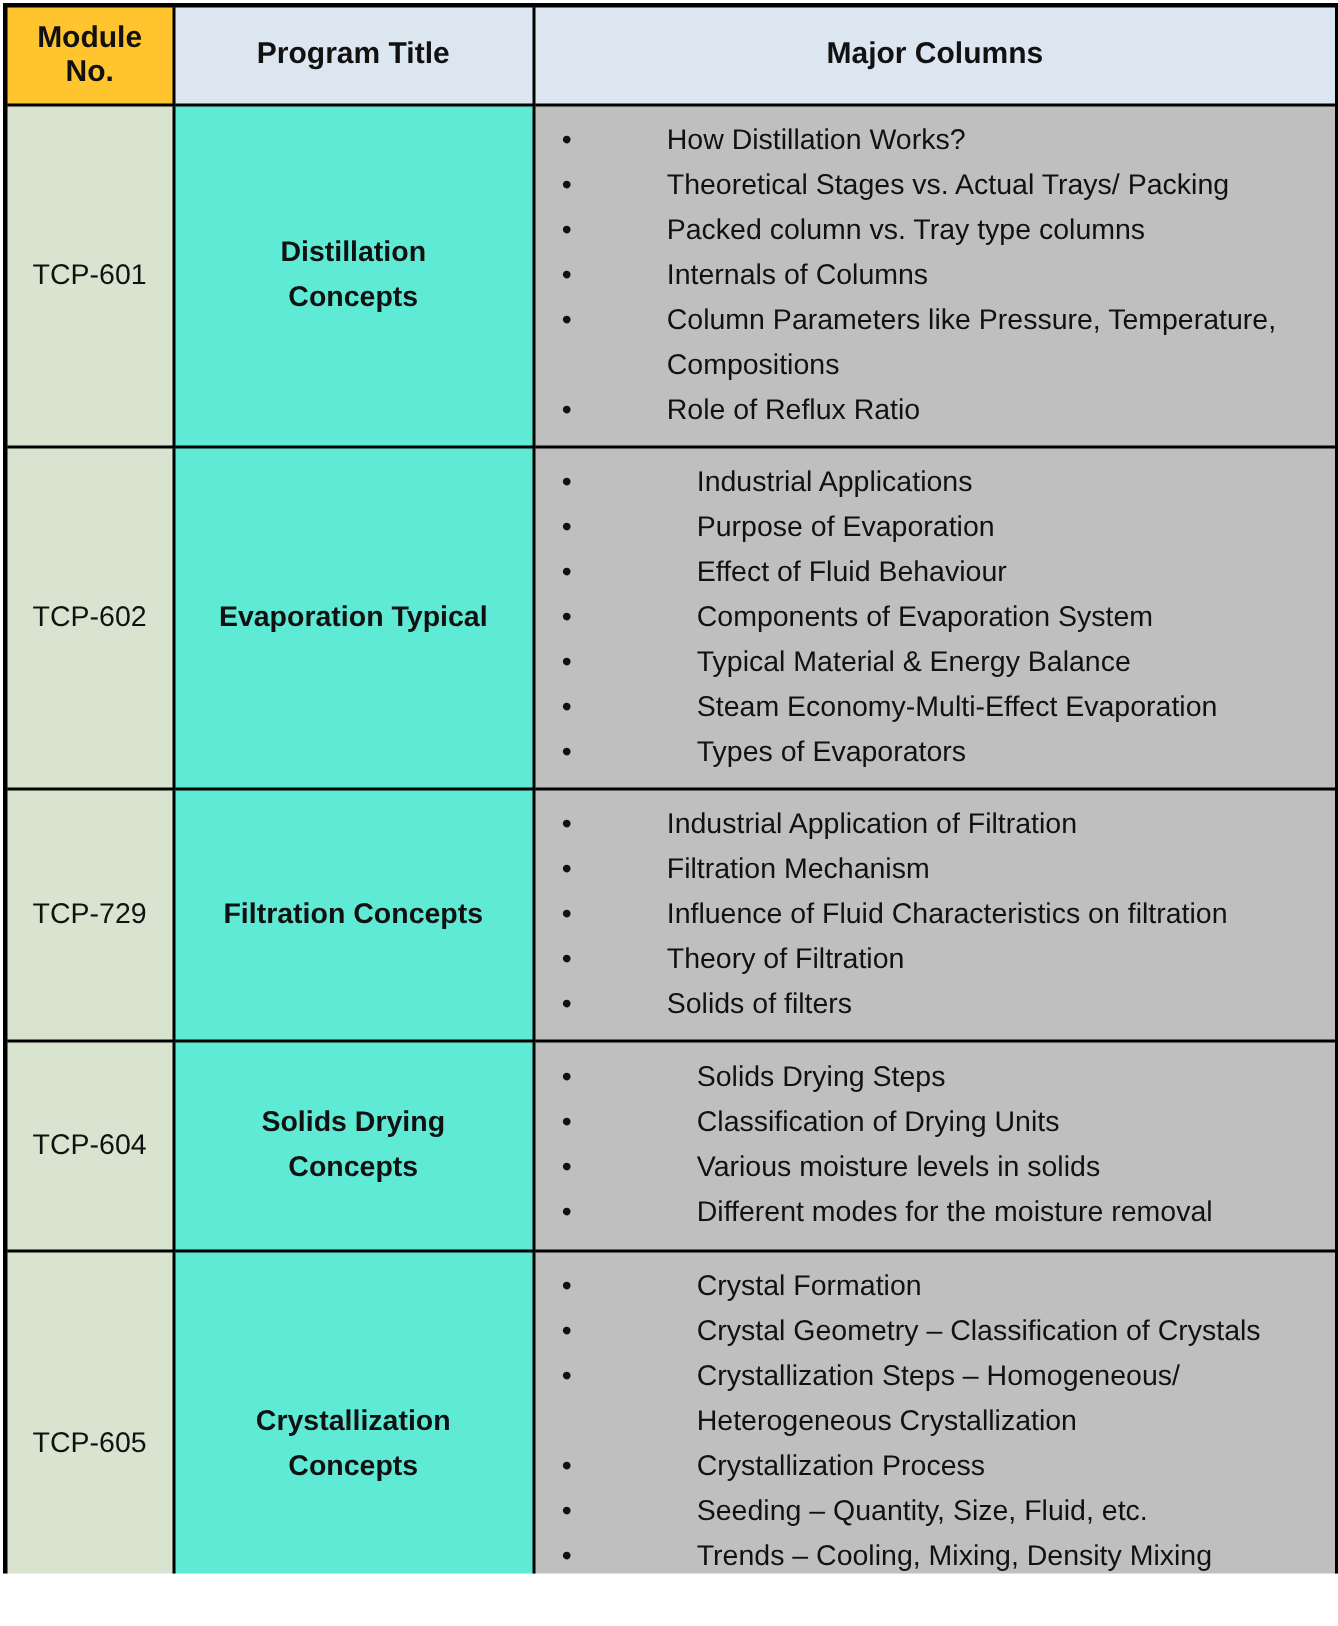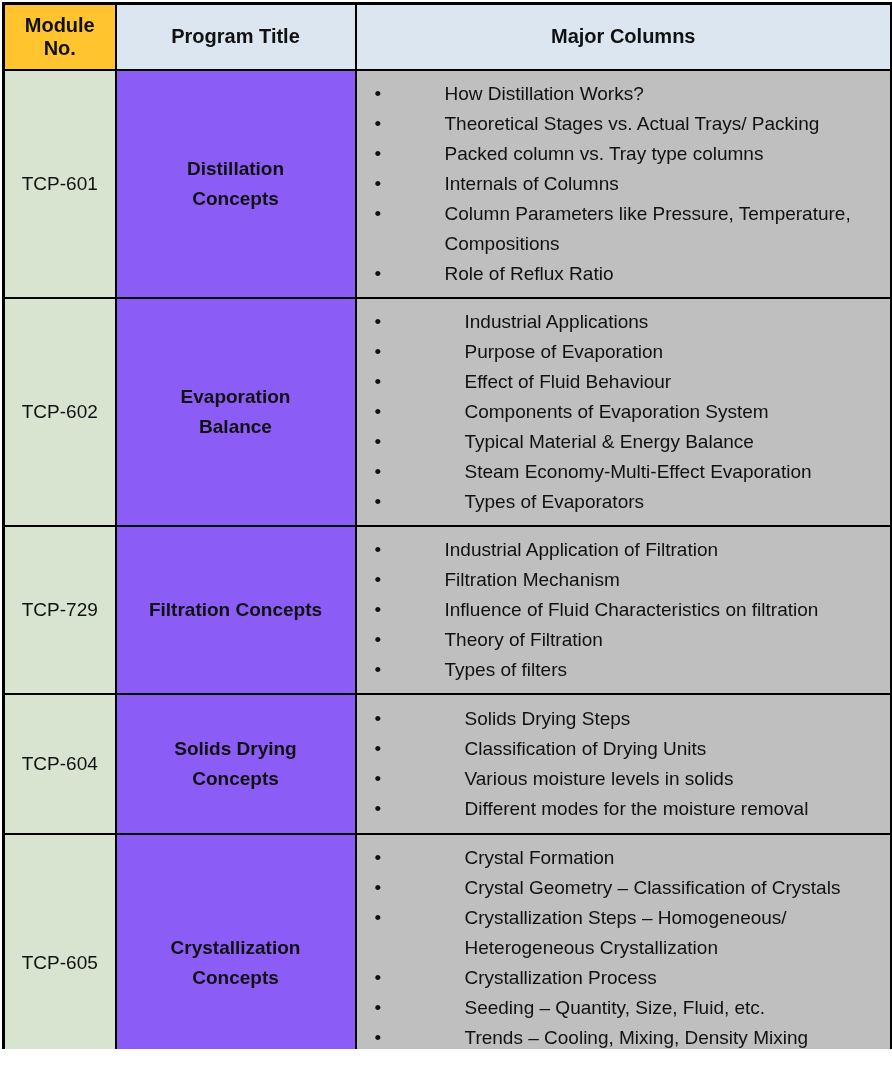--- a/index.html
+++ b/index.html
@@ -55,21 +55,21 @@
   tr.r4 { height: 140px; }
   tr.r5 { height: 256px; }
 
   td.module-cell {
     background: #d8e4cf;
     text-align: center;
     font-size: 19px;
     padding: 4px;
   }
   td.title-cell {
-    background: #8b5cf6;
+    background: #5eead4;
     text-align: center;
     font-size: 19px;
     font-weight: bold;
     padding: 4px 28px;
     line-height: 30px;
   }
   td.contents-cell {
     background: #bfbfbf;
     font-size: 19px;
     padding: 8px 10px 8px 14px;
@@ -142,21 +142,21 @@
             <li>
                 <span class="b"></span>
                 <span class="t">Role of Reflux Ratio</span>
               </li>
           </ul>
         </td>
       </tr>
 
       <tr class="r2">
         <td class="module-cell">TCP-602</td>
-        <td class="title-cell">Evaporation Balance</td>
+        <td class="title-cell">Evaporation Typical</td>
         <td class="contents-cell indent">
           <ul class="bullets">
             <li>
                 <span class="b"></span>
                 <span class="t">Industrial Applications</span>
               </li>
             <li>
                 <span class="b"></span>
                 <span class="t">Purpose of Evaporation</span>
               </li>
@@ -200,21 +200,21 @@
             <li>
                 <span class="b"></span>
                 <span class="t">Influence of Fluid Characteristics on filtration</span>
               </li>
             <li>
                 <span class="b"></span>
                 <span class="t">Theory of Filtration</span>
               </li>
             <li>
                 <span class="b"></span>
-                <span class="t">Types of filters</span>
+                <span class="t">Solids of filters</span>
               </li>
           </ul>
         </td>
       </tr>
 
       <tr class="r4">
         <td class="module-cell">TCP-604</td>
         <td class="title-cell">Solids Drying Concepts</td>
         <td class="contents-cell indent">
           <ul class="bullets">

